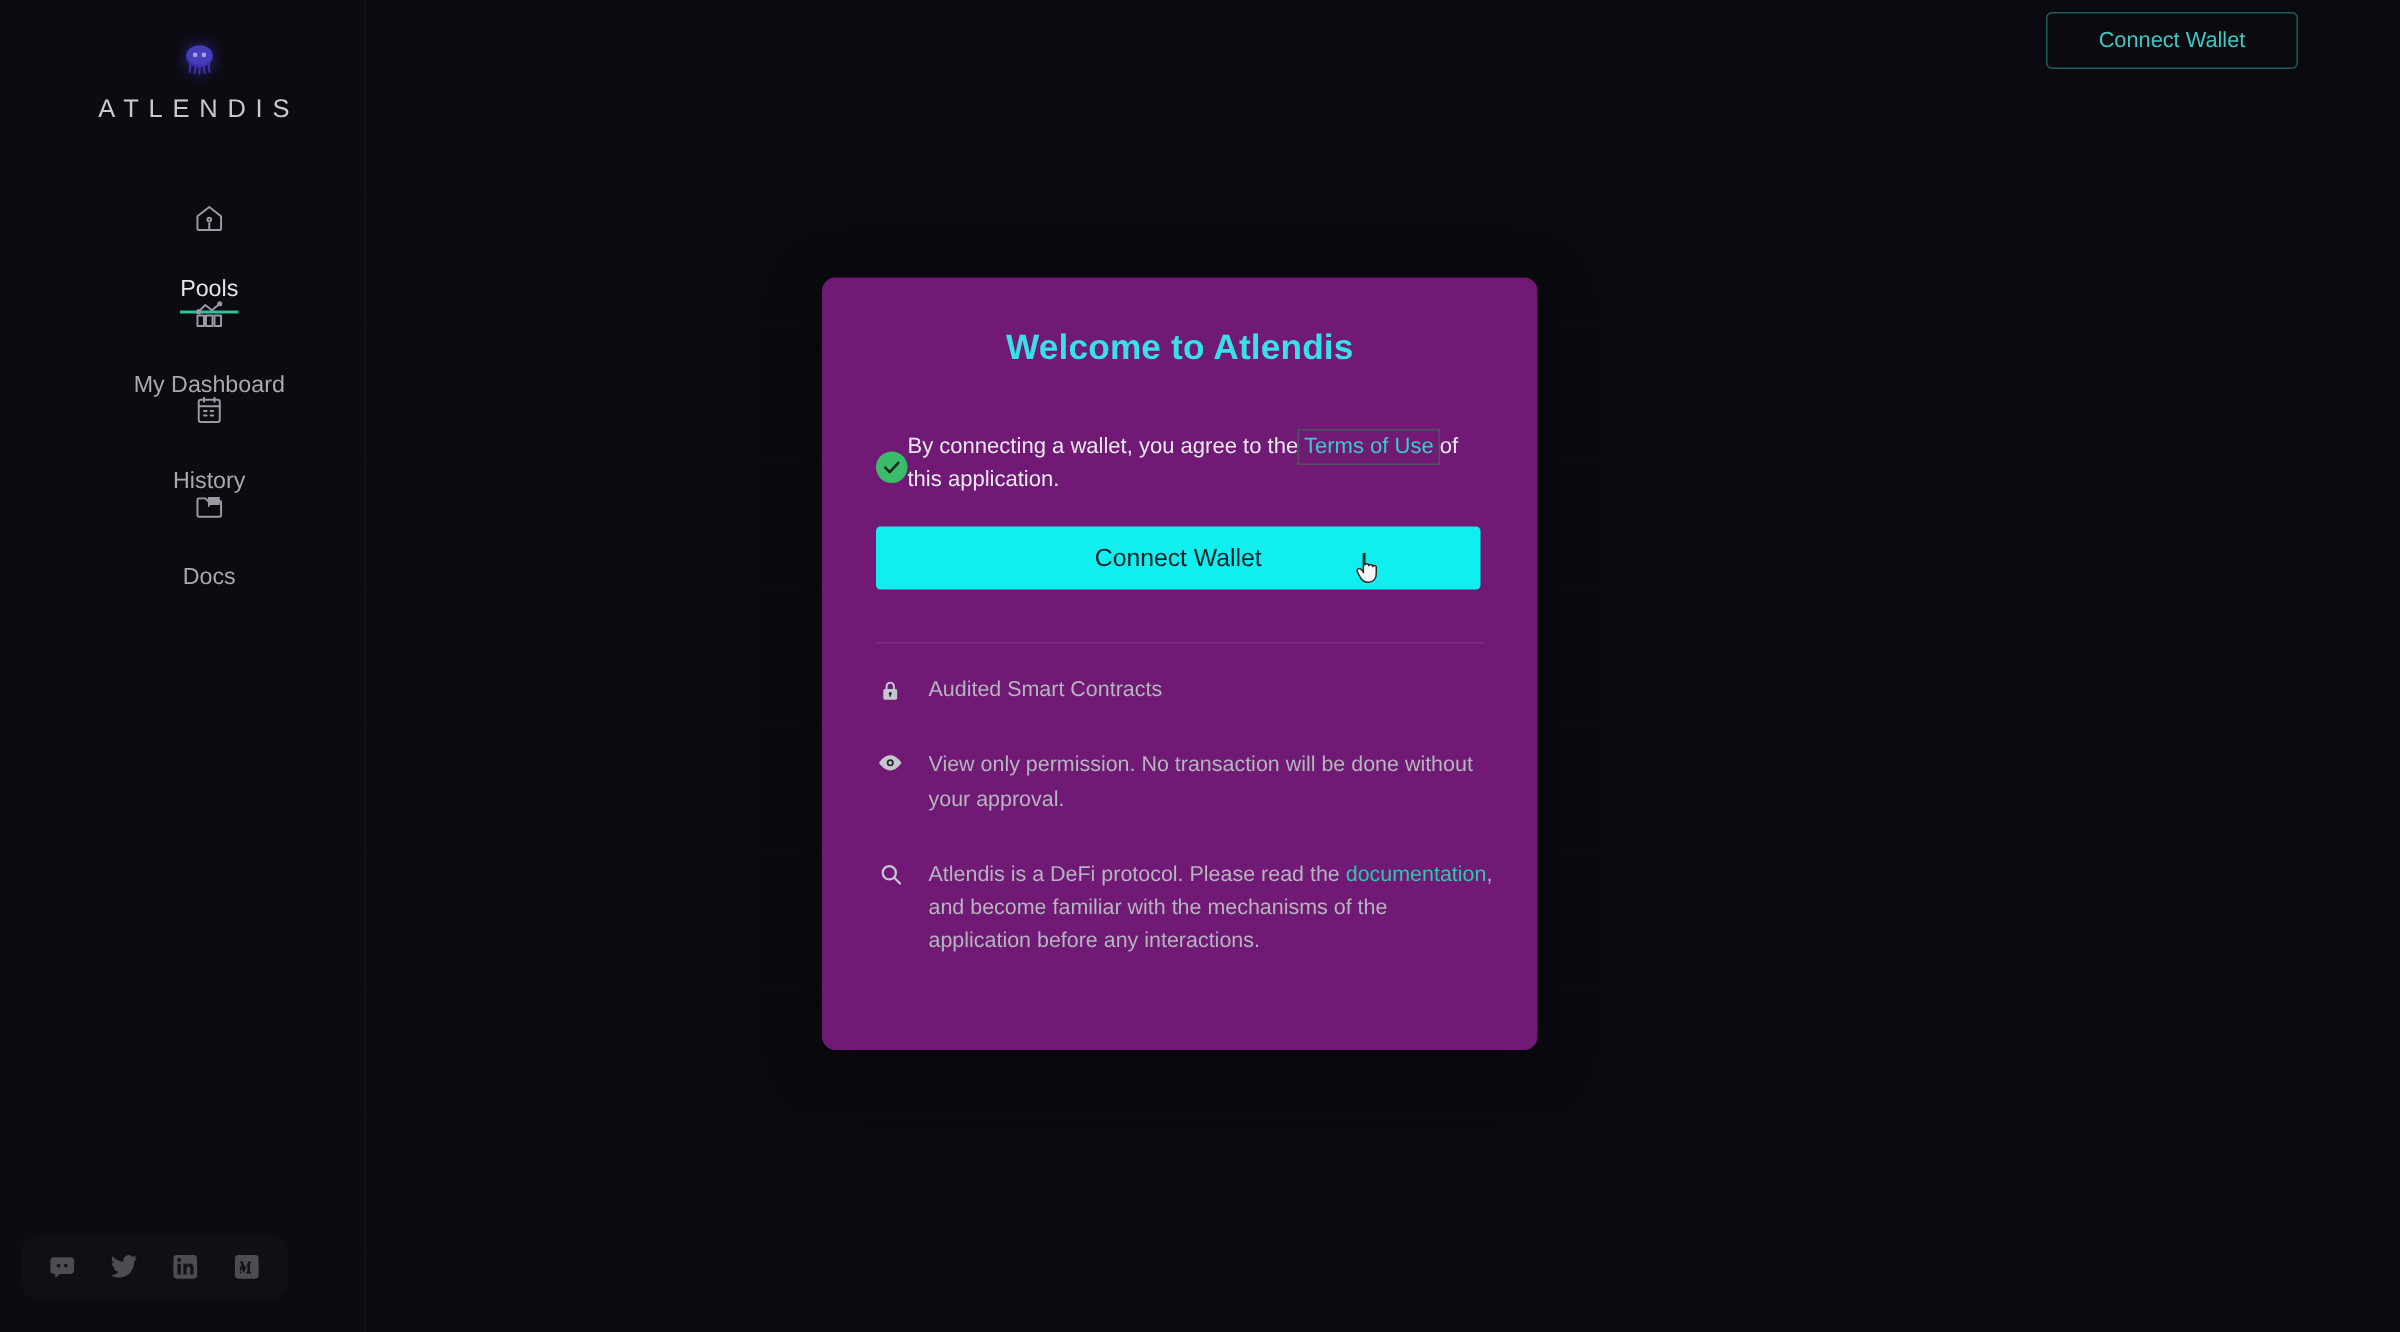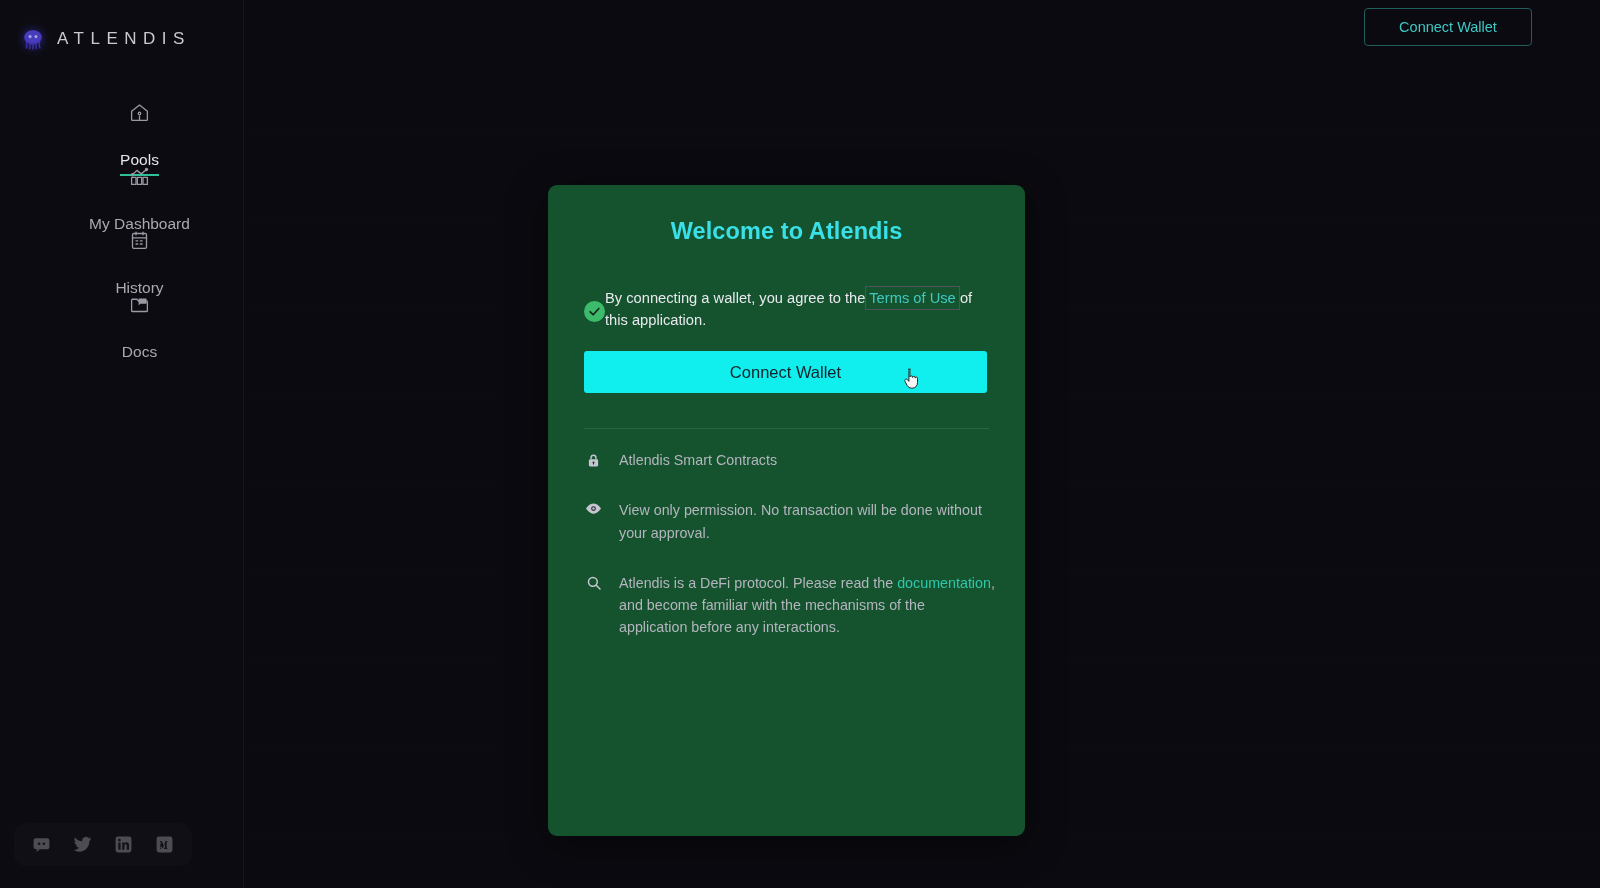--- a/index.html
+++ b/index.html
@@ -14,21 +14,21 @@
   
   .bg-bands { position:absolute; inset:0; pointer-events:none; }
   .bg-bands i { position:absolute; left:244px; right:0; height:1px; background:rgba(255,255,255,0.012); }
 
   
   .sidebar {
     position:absolute; left:0; top:0; width:244px; height:888px;
     background:#0b0b11;
     border-right:1px solid rgba(255,255,255,0.045);
   }
-  .brand { display:flex; align-items:center; gap:13px; padding:28px 0 0 22px; }
+  .brand { display:flex; align-items:center; gap:13px; padding:28px 0 0 22px;flex-direction:column; }
   .brand-mark { width:22px; height:22px; position:relative; flex:none; }
   .brand-mark .glow {
     position:absolute; left:-6px; top:-6px; width:34px; height:34px; border-radius:50%;
     background:radial-gradient(circle, rgba(70,60,190,0.55) 0%, rgba(40,30,120,0.15) 55%, rgba(0,0,0,0) 75%);
   }
   .brand-name {
     color:#c9c9cf; font-size:17px; letter-spacing:6.5px; font-weight:400;
   }
 
   .nav { margin-top:52px; }
@@ -61,22 +61,22 @@
     position:absolute; right:68px; top:8px;
     width:168px; height:38px;
     border:1px solid #1f5e5c; border-radius:4px;
     background:transparent; color:#3ec9c4;
     font-size:14.5px; font-family:"Liberation Sans", sans-serif;
     cursor:pointer;
   }
 
   
   .modal {
-    position:absolute; left:548px; top:185px; width:477px; height:651px;
-    background:#14532d; border-radius:9px;
+    position:absolute; left:548px; top:185px; width:477px; height:515px;
+    background:#701a75; border-radius:9px;
     box-shadow:0 8px 40px rgba(0,0,0,0.45);
   }
   .modal-title {
     text-align:center; color:#3ae0e8; font-size:23.5px; font-weight:700;
     padding-top:33px; letter-spacing:0.1px;
   }
 
   .agree-row { display:flex; gap:0; padding:43px 40px 0 36px; align-items:flex-start; }
   .check-badge {
     width:21px; height:21px; border-radius:50%; background:#3cbb6b; flex:none;
@@ -255,21 +255,21 @@
       <div class="feature">
         <span class="feature-icon">
           <svg width="15" height="17" viewBox="0 0 24 24" fill="#c6c6d0">
             <path d="M7 10 V7.4 a5 5 0 0 1 10 0 V10 h-2.2 V7.4 a2.8 2.8 0 0 0-5.6 0 V10 Z"></path>
             <rect x="4.6" y="10" width="14.8" height="11.5" rx="1.8"></rect>
             <circle cx="12" cy="15" r="1.6" fill="#26262f"></circle>
             <rect x="11.2" y="15" width="1.6" height="3.4" fill="#26262f"></rect>
           </svg>
         </span>
         <div class="feature-text">
-          <span>Atlendis Smart Contracts</span>
+          <span>Audited Smart Contracts</span>
         </div>
       </div>
 
       <div class="feature">
         <span class="feature-icon">
           <svg width="17" height="14" viewBox="0 0 24 18" fill="#c6c6d0">
             <path d="M12 1.2 C5.6 1.2 1.4 8.4 1.4 8.4 S5.6 15.6 12 15.6 S22.6 8.4 22.6 8.4 S18.4 1.2 12 1.2 Z"></path>
             <circle cx="12" cy="8.4" r="3.3" fill="#26262f"></circle>
             <circle cx="12" cy="8.4" r="1.7" fill="#c6c6d0"></circle>
           </svg>

